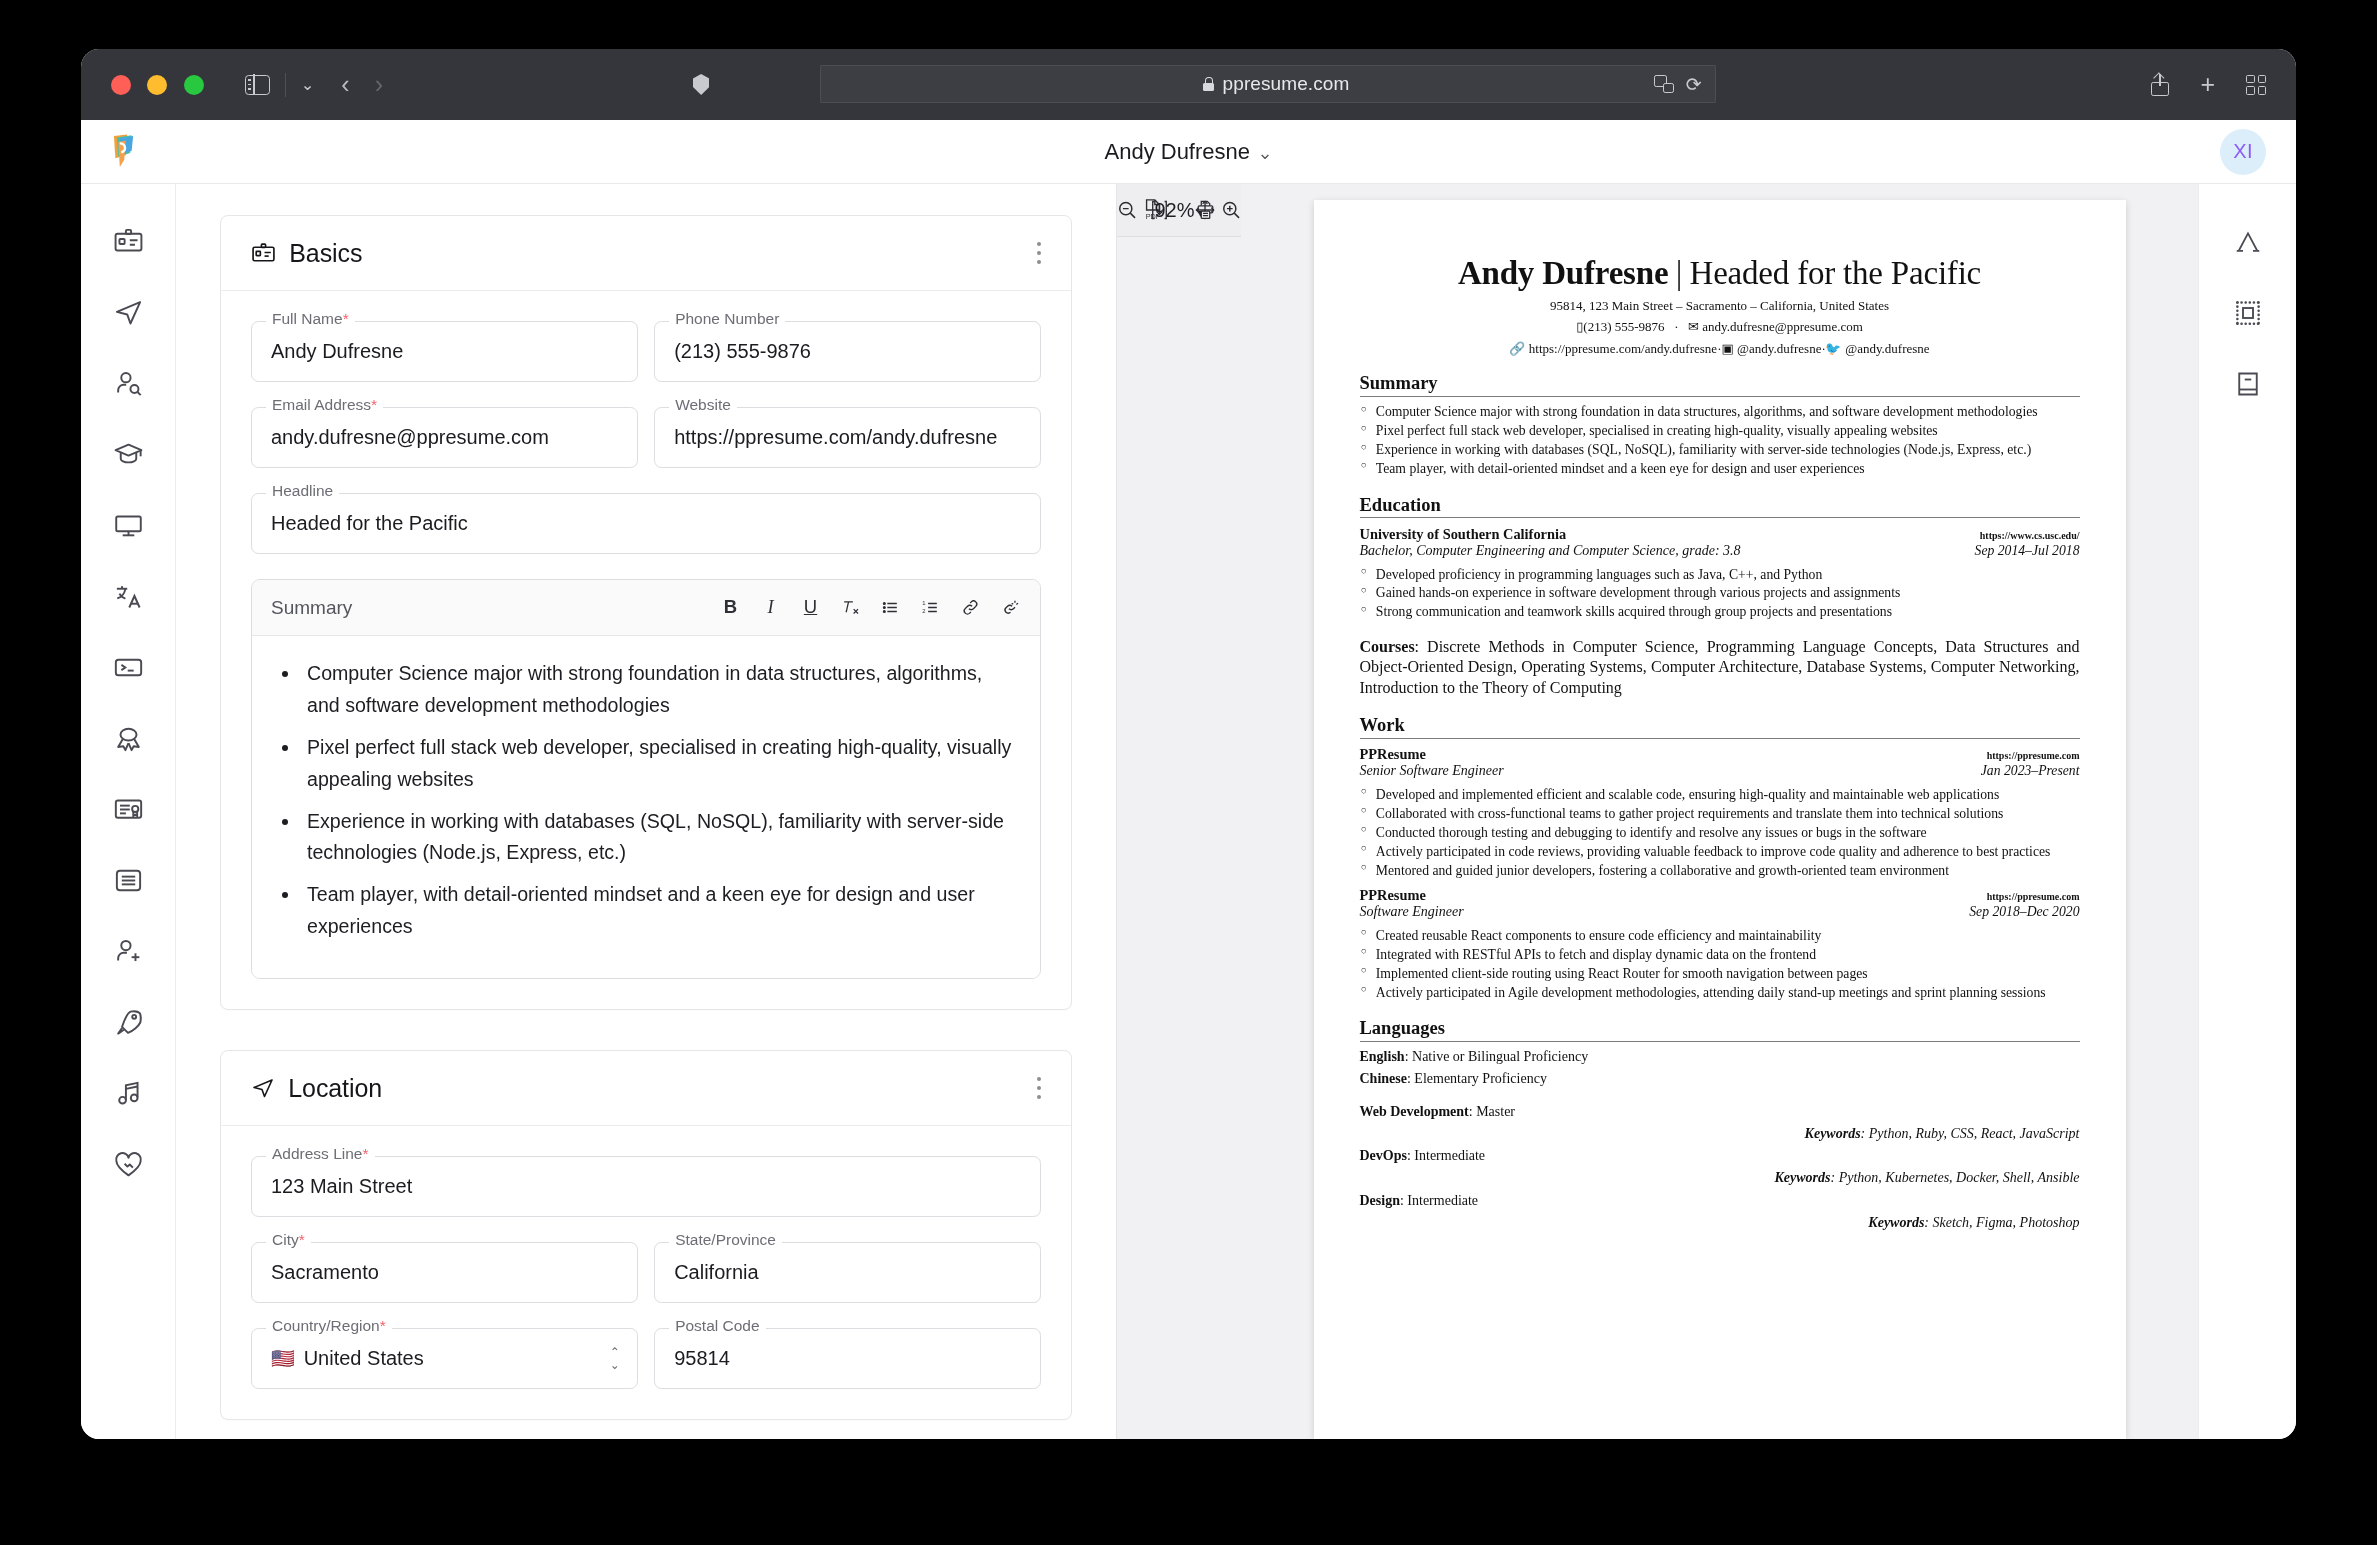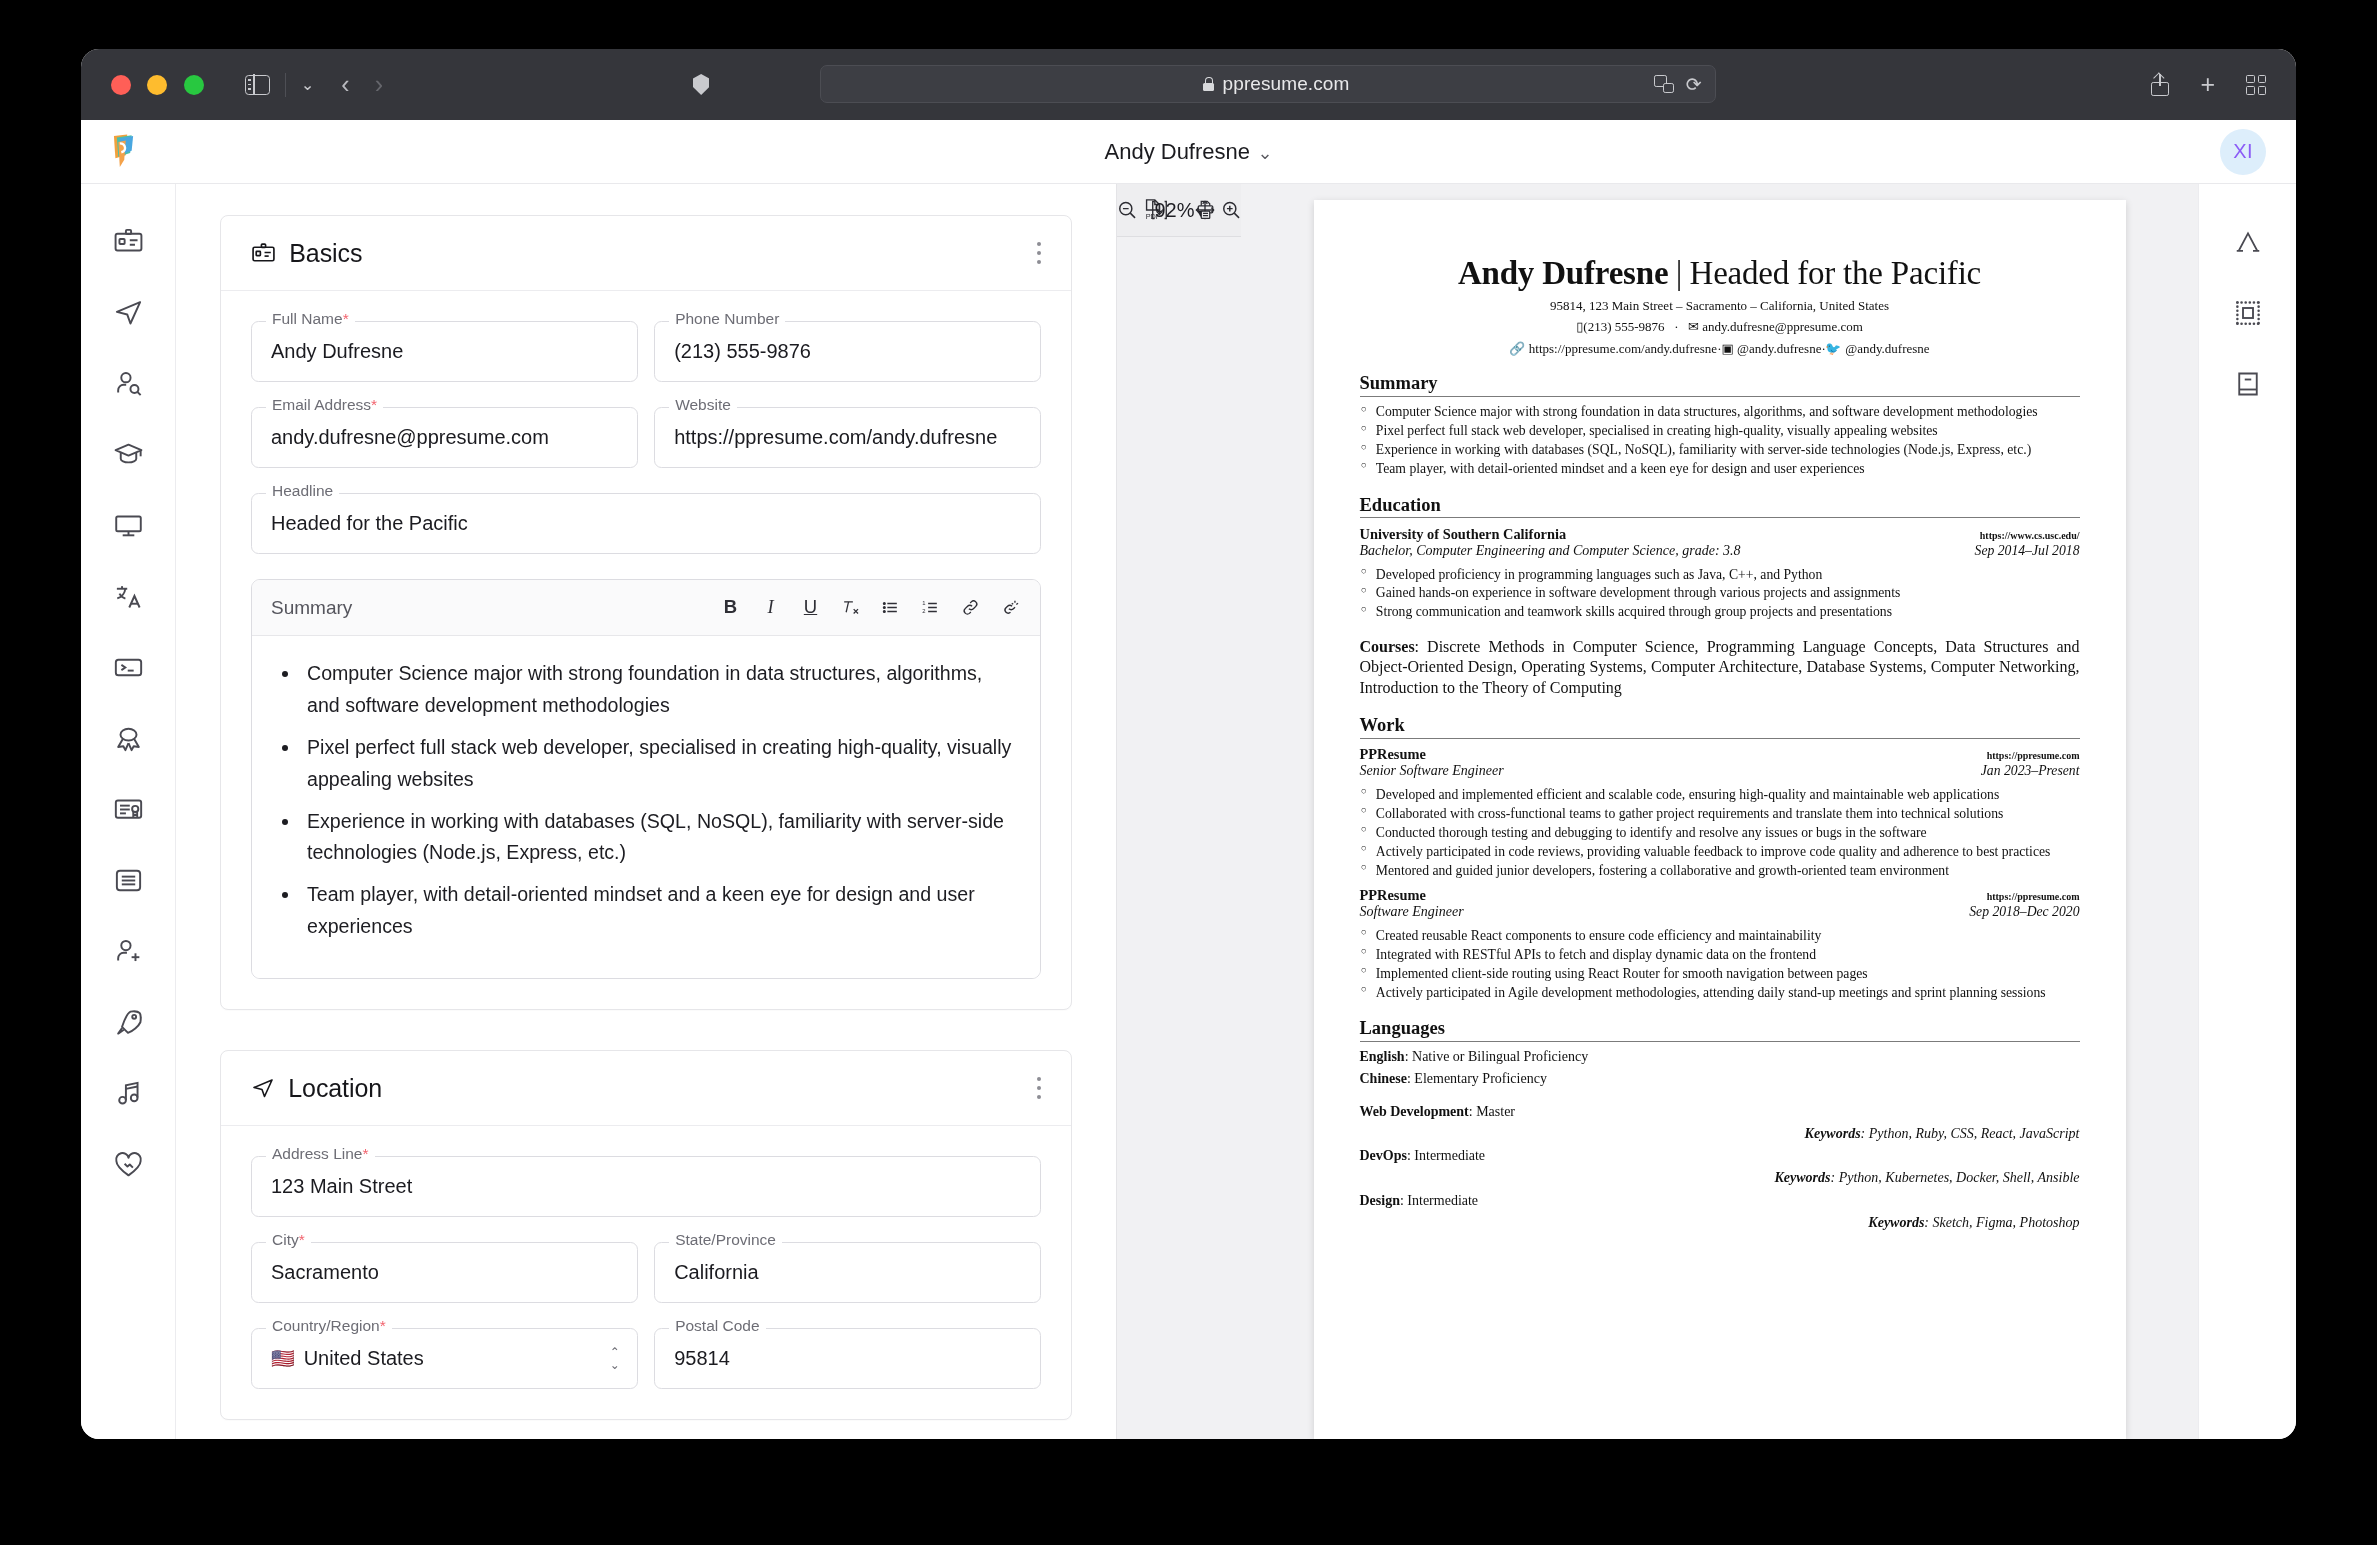--- a/index.html
+++ b/index.html
@@ -60,21 +60,21 @@
     margin-left: 310px;
     width: 16.3px; height: 21px;
     background: #c9cace;
     clip-path: polygon(50% 0, 100% 22%, 100% 62%, 50% 100%, 0 62%, 0 22%);
   }
 
   .urlbar {
     position:absolute; left: 739px; top: 16.3px;
     width: 896px; height: 38px;
     background: #3d3e44; border: 1.1px solid #4c4d53;
-    border-radius: 7px;
+    border-radius: 1px;
     display:flex; align-items:center; justify-content:center;
     gap: 9px;
     padding-left: 16px;
   }
   .url-text { color:#e8e8ea; font-size: 19px; letter-spacing: 0.1px;}
   .lock {
     width: 11px; height: 14px; position:relative; display:inline-block;
   }
   .lock:after{ content:""; position:absolute; left:0; bottom:0; width:11px;height:8.1px;background:#d8d9dc;border-radius:1.5px;}
   .lock:before{ content:""; position:absolute; left:2.4px; top:0; width:6.4px;height:7.4px;border:1.6px solid #d8d9dc;border-bottom:none;border-radius:3.7px 3.7px 0 0;}

